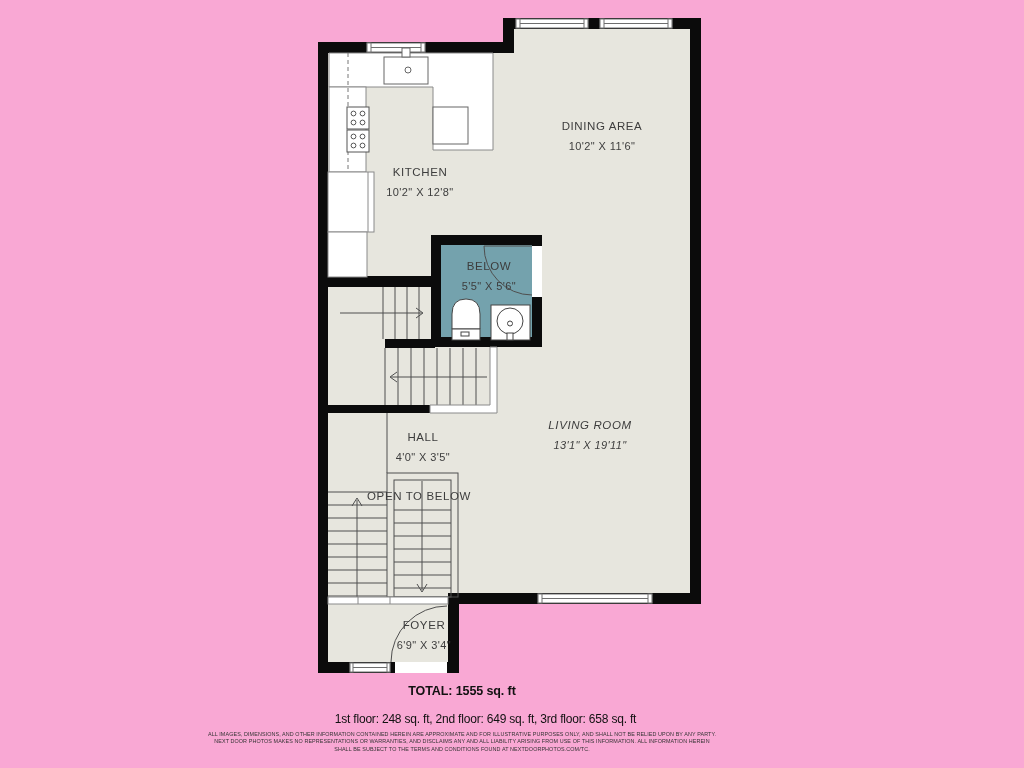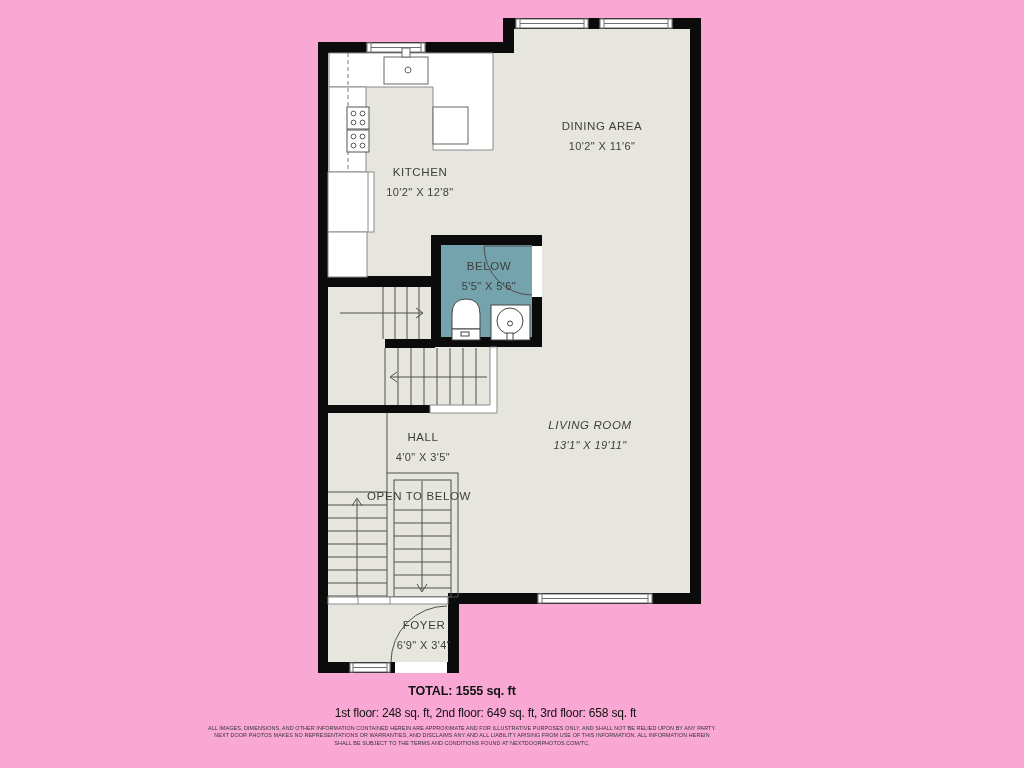--- a/index.html
+++ b/index.html
@@ -7,21 +7,21 @@
          font-family:"Liberation Sans", sans-serif;}
   #plan-svg{position:absolute;left:0;top:0;}
   .room-label{position:absolute;transform:translateX(-50%);text-align:center;
               color:#3d3d3d;font-size:11.5px;letter-spacing:0.6px;white-space:nowrap;line-height:1;}
   .room-label .dims{display:block;margin-top:8px;font-size:11px;letter-spacing:0.4px;}
   .annot{position:absolute;transform:translateX(-50%);color:#3d3d3d;font-size:11.5px;
          letter-spacing:0.6px;white-space:nowrap;}
   #footer{position:absolute;left:0;top:684px;width:924px;text-align:center;color:#111;}
   #footer .total{font-size:12.5px;font-weight:bold;line-height:15px;letter-spacing:-0.1px;}
   #footer .floors,#footer .excluded{font-size:12px;line-height:14px;letter-spacing:-0.2px;}
-  #footer .floors{margin-top:7px;padding-left:47px;}
+  #footer .floors{margin-top:13px;padding-left:47px;}
   #footer .disclaimer{margin-top:5px;font-size:5.4px;line-height:7.4px;color:#333;letter-spacing:0.1px;}
 </style>
 </head>
 <body>
 
 <div id="stage">
 
   <svg id="plan-svg" width="1024" height="768" viewBox="0 0 1024 768" xmlns="http://www.w3.org/2000/svg">
 
     <path d="M328,53 L514,53 L514,29 L690,29 L690,593 L448,593 L448,662 L328,662 Z" fill="#e7e6de"></path>

